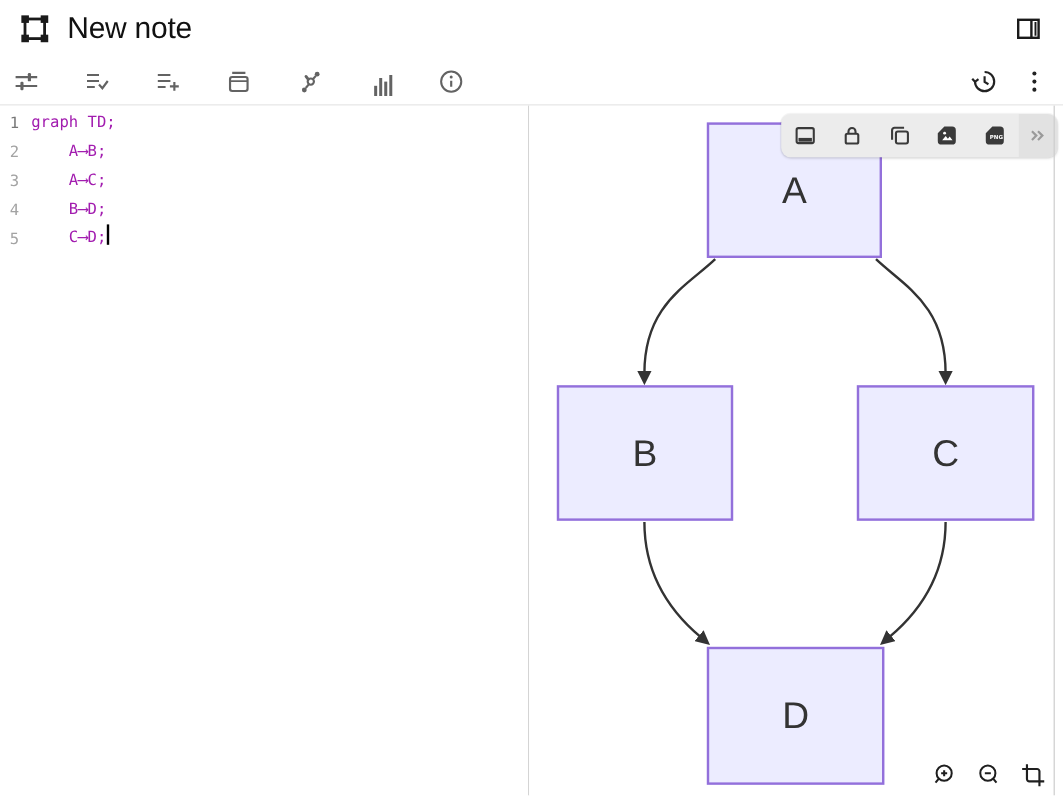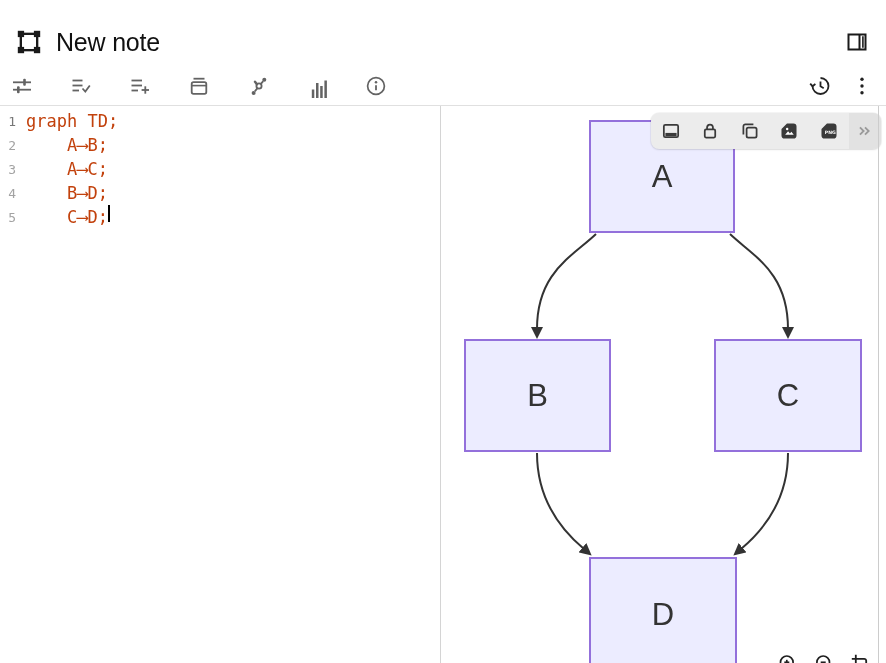--- a/index.html
+++ b/index.html
@@ -1,20 +1,20 @@
 <!DOCTYPE html>
 <html style="--node-fill: #ECECFF; --node-border: #9370DB; --edge: #333333; --divider: #d4d4d4;"><head>
 <meta charset="utf-8">
 <style>
   * { margin:0; padding:0; box-sizing:border-box; }
   html,body { width:886px; height:663px; background:#fff; overflow:hidden;
               font-family:"Liberation Sans", sans-serif; }
 
   
-  .header { height:48px; display:flex; align-items:center; padding:0 12px;margin-top:18px; }
+  .header { height:48px; display:flex; align-items:center; padding:0 12px; }
   .icon-btn { width:34px; height:34px; display:flex; align-items:center; justify-content:center;
               border:none; background:transparent; cursor:pointer; color:#1a1a1a; }
   .title { font-size:25px; font-weight:500; color:#111; margin-left:10px; letter-spacing:-0.2px; flex:1;
            white-space:nowrap; overflow:hidden; }
   .header .right { margin-left:auto; }
 
   
   .toolbar { height:40px; display:flex; align-items:center; padding:0 12px 0 10px;
              border-bottom:1px solid #e0e0e0; }
   .toolbar .icon-btn { color:#636363; margin-right:35px; width:24px; height:24px; }
@@ -24,21 +24,21 @@
 
   
   .content { display:flex; height:575px; }
 
   
   .editor { width:441px; border-right:1px solid #d4d4d4; padding-top:3px;
             font-family:"DejaVu Sans Mono","Liberation Mono", monospace; background:#fff; }
   .code-line { display:flex; height:24px; line-height:24px; }
   .ln { width:16px; text-align:right; color:#a3a3a3; font-size:13px; flex:none; padding-top:1px; }
   .ln.first { color:#777; }
-  .code { margin-left:10px; white-space:pre; color:#c2410c; font-size:17px; }
+  .code { margin-left:10px; white-space:pre; color:#a21caf; font-size:13px; }
   .caret { display:inline-block; width:2px; height:17px; background:#000; vertical-align:-3px; }
 
   
   .preview { position:relative; flex:1; background:#fff; }
   .scroll-gutter { position:absolute; top:0; bottom:0; right:7px; width:1px; background:#ccc; }
 
   .edges { position:absolute; left:0; top:0; pointer-events:none; }
 
   .node { position:absolute; background:var(--node-fill,#ECECFF);
           border:2px solid var(--node-border,#9370DB);

